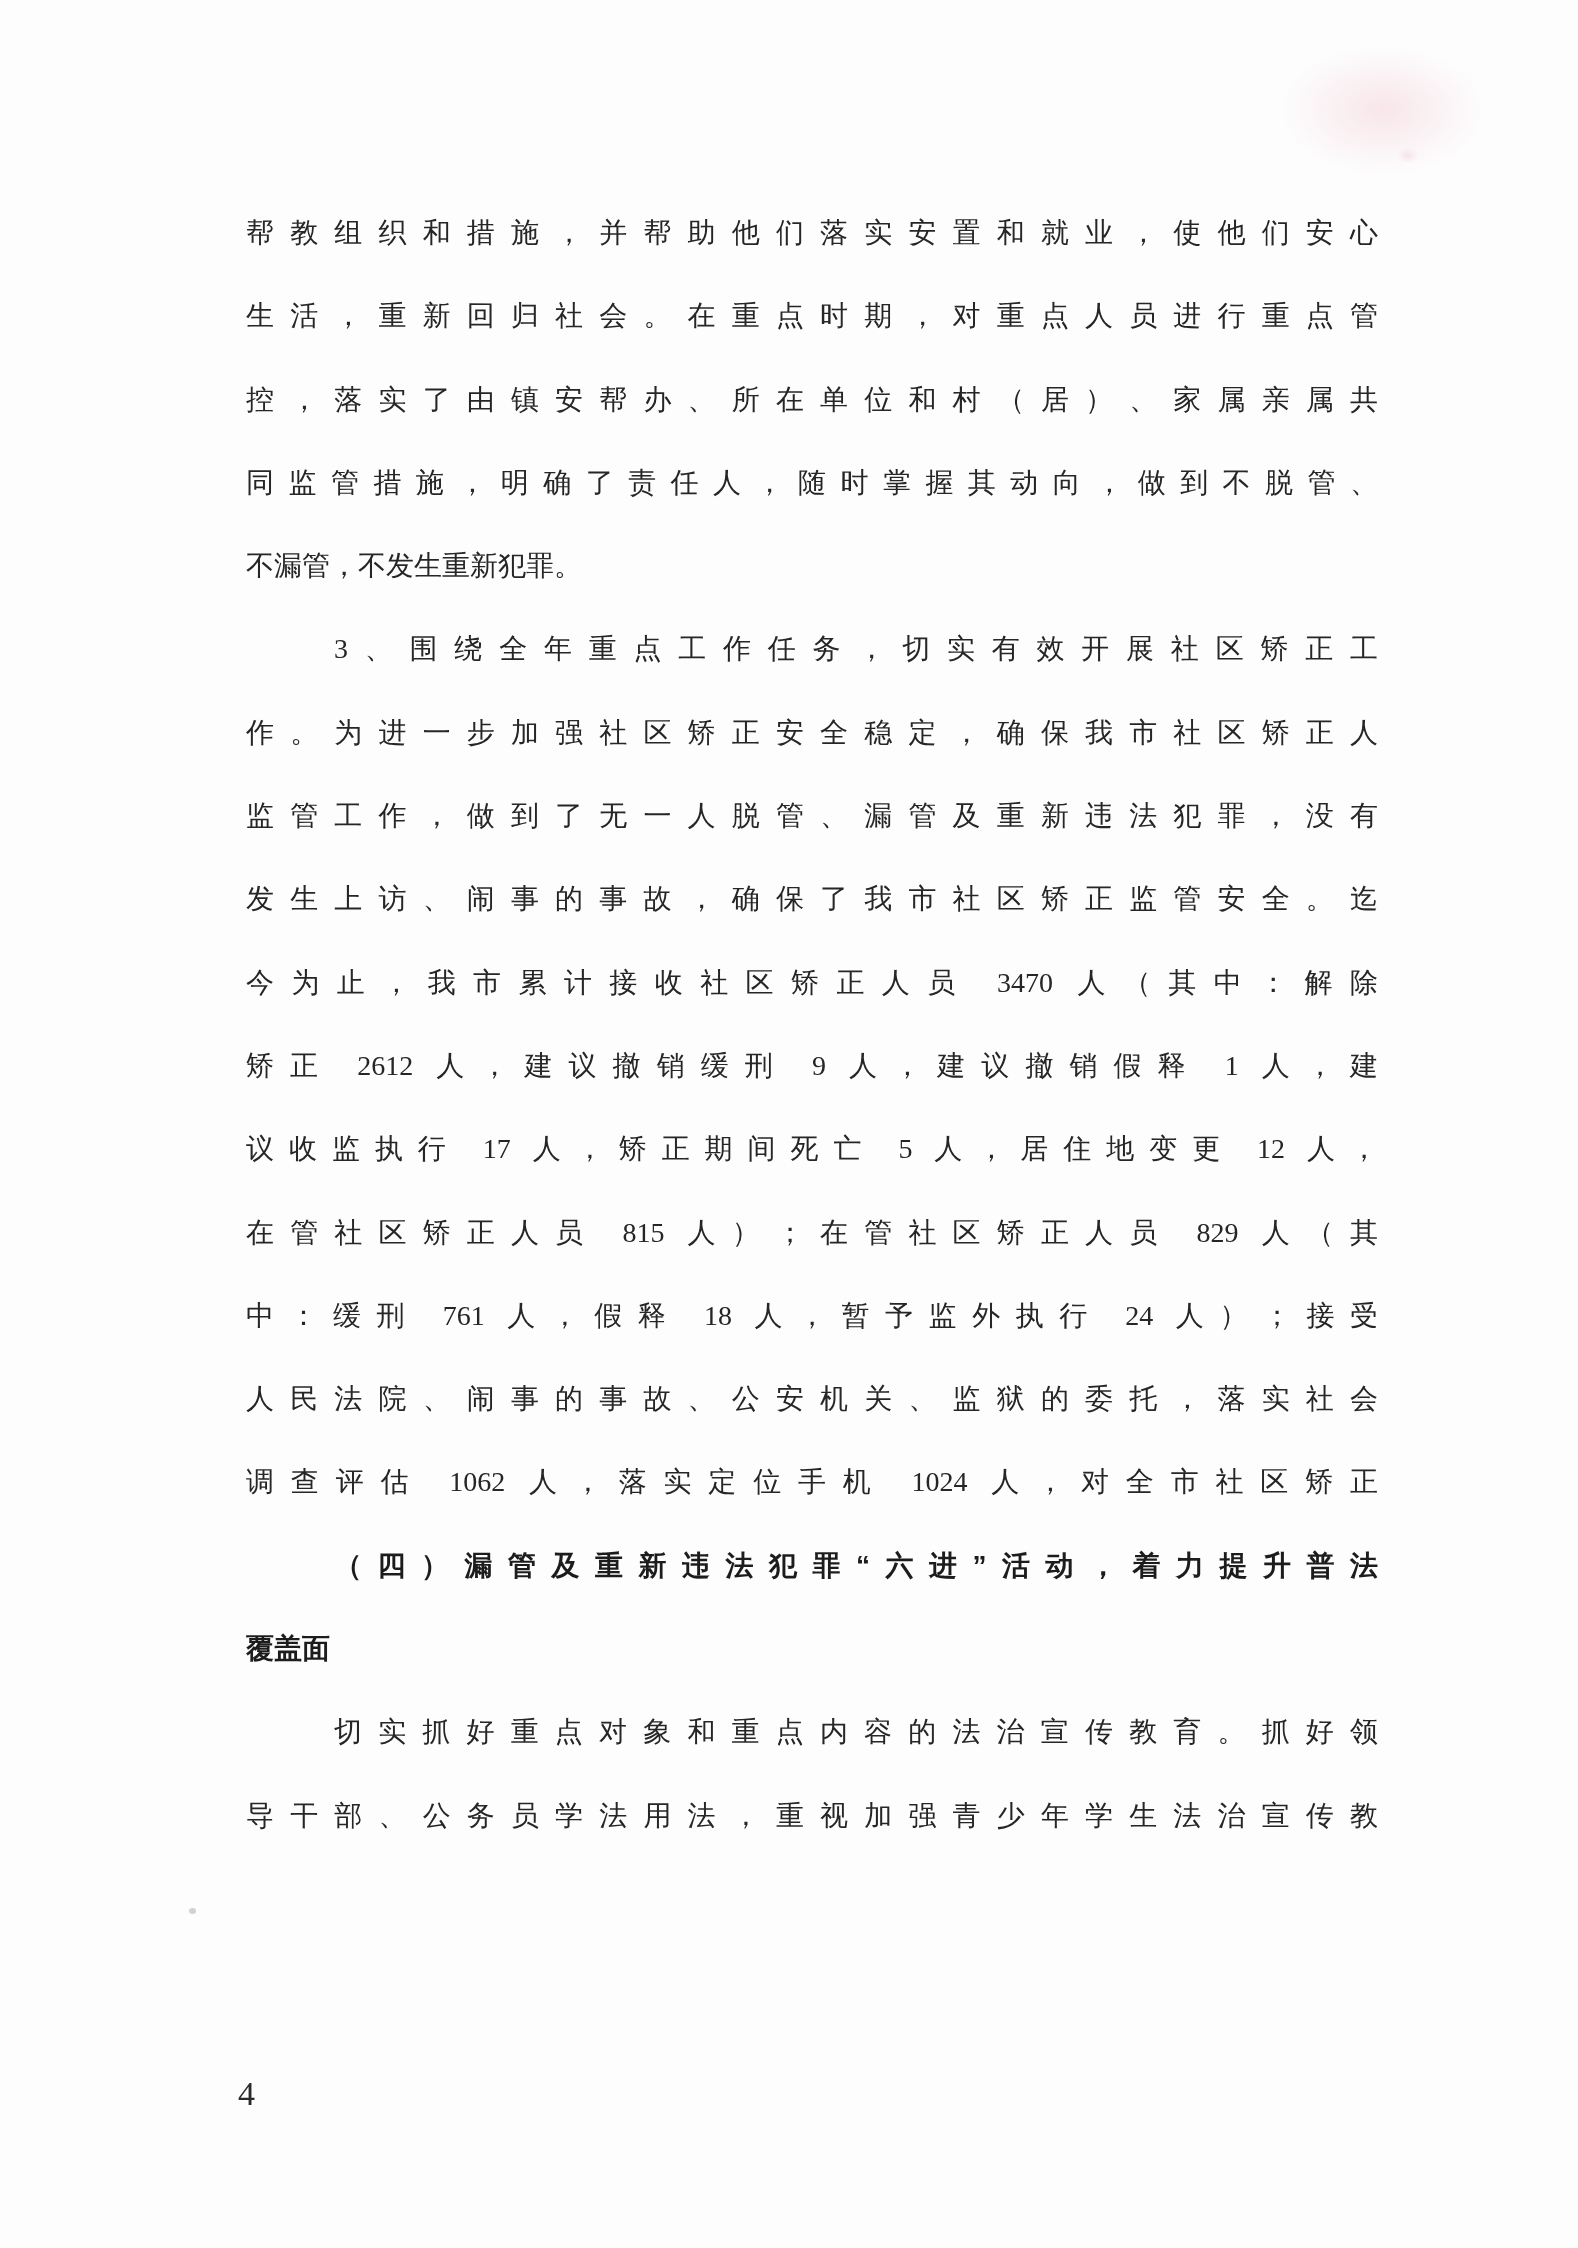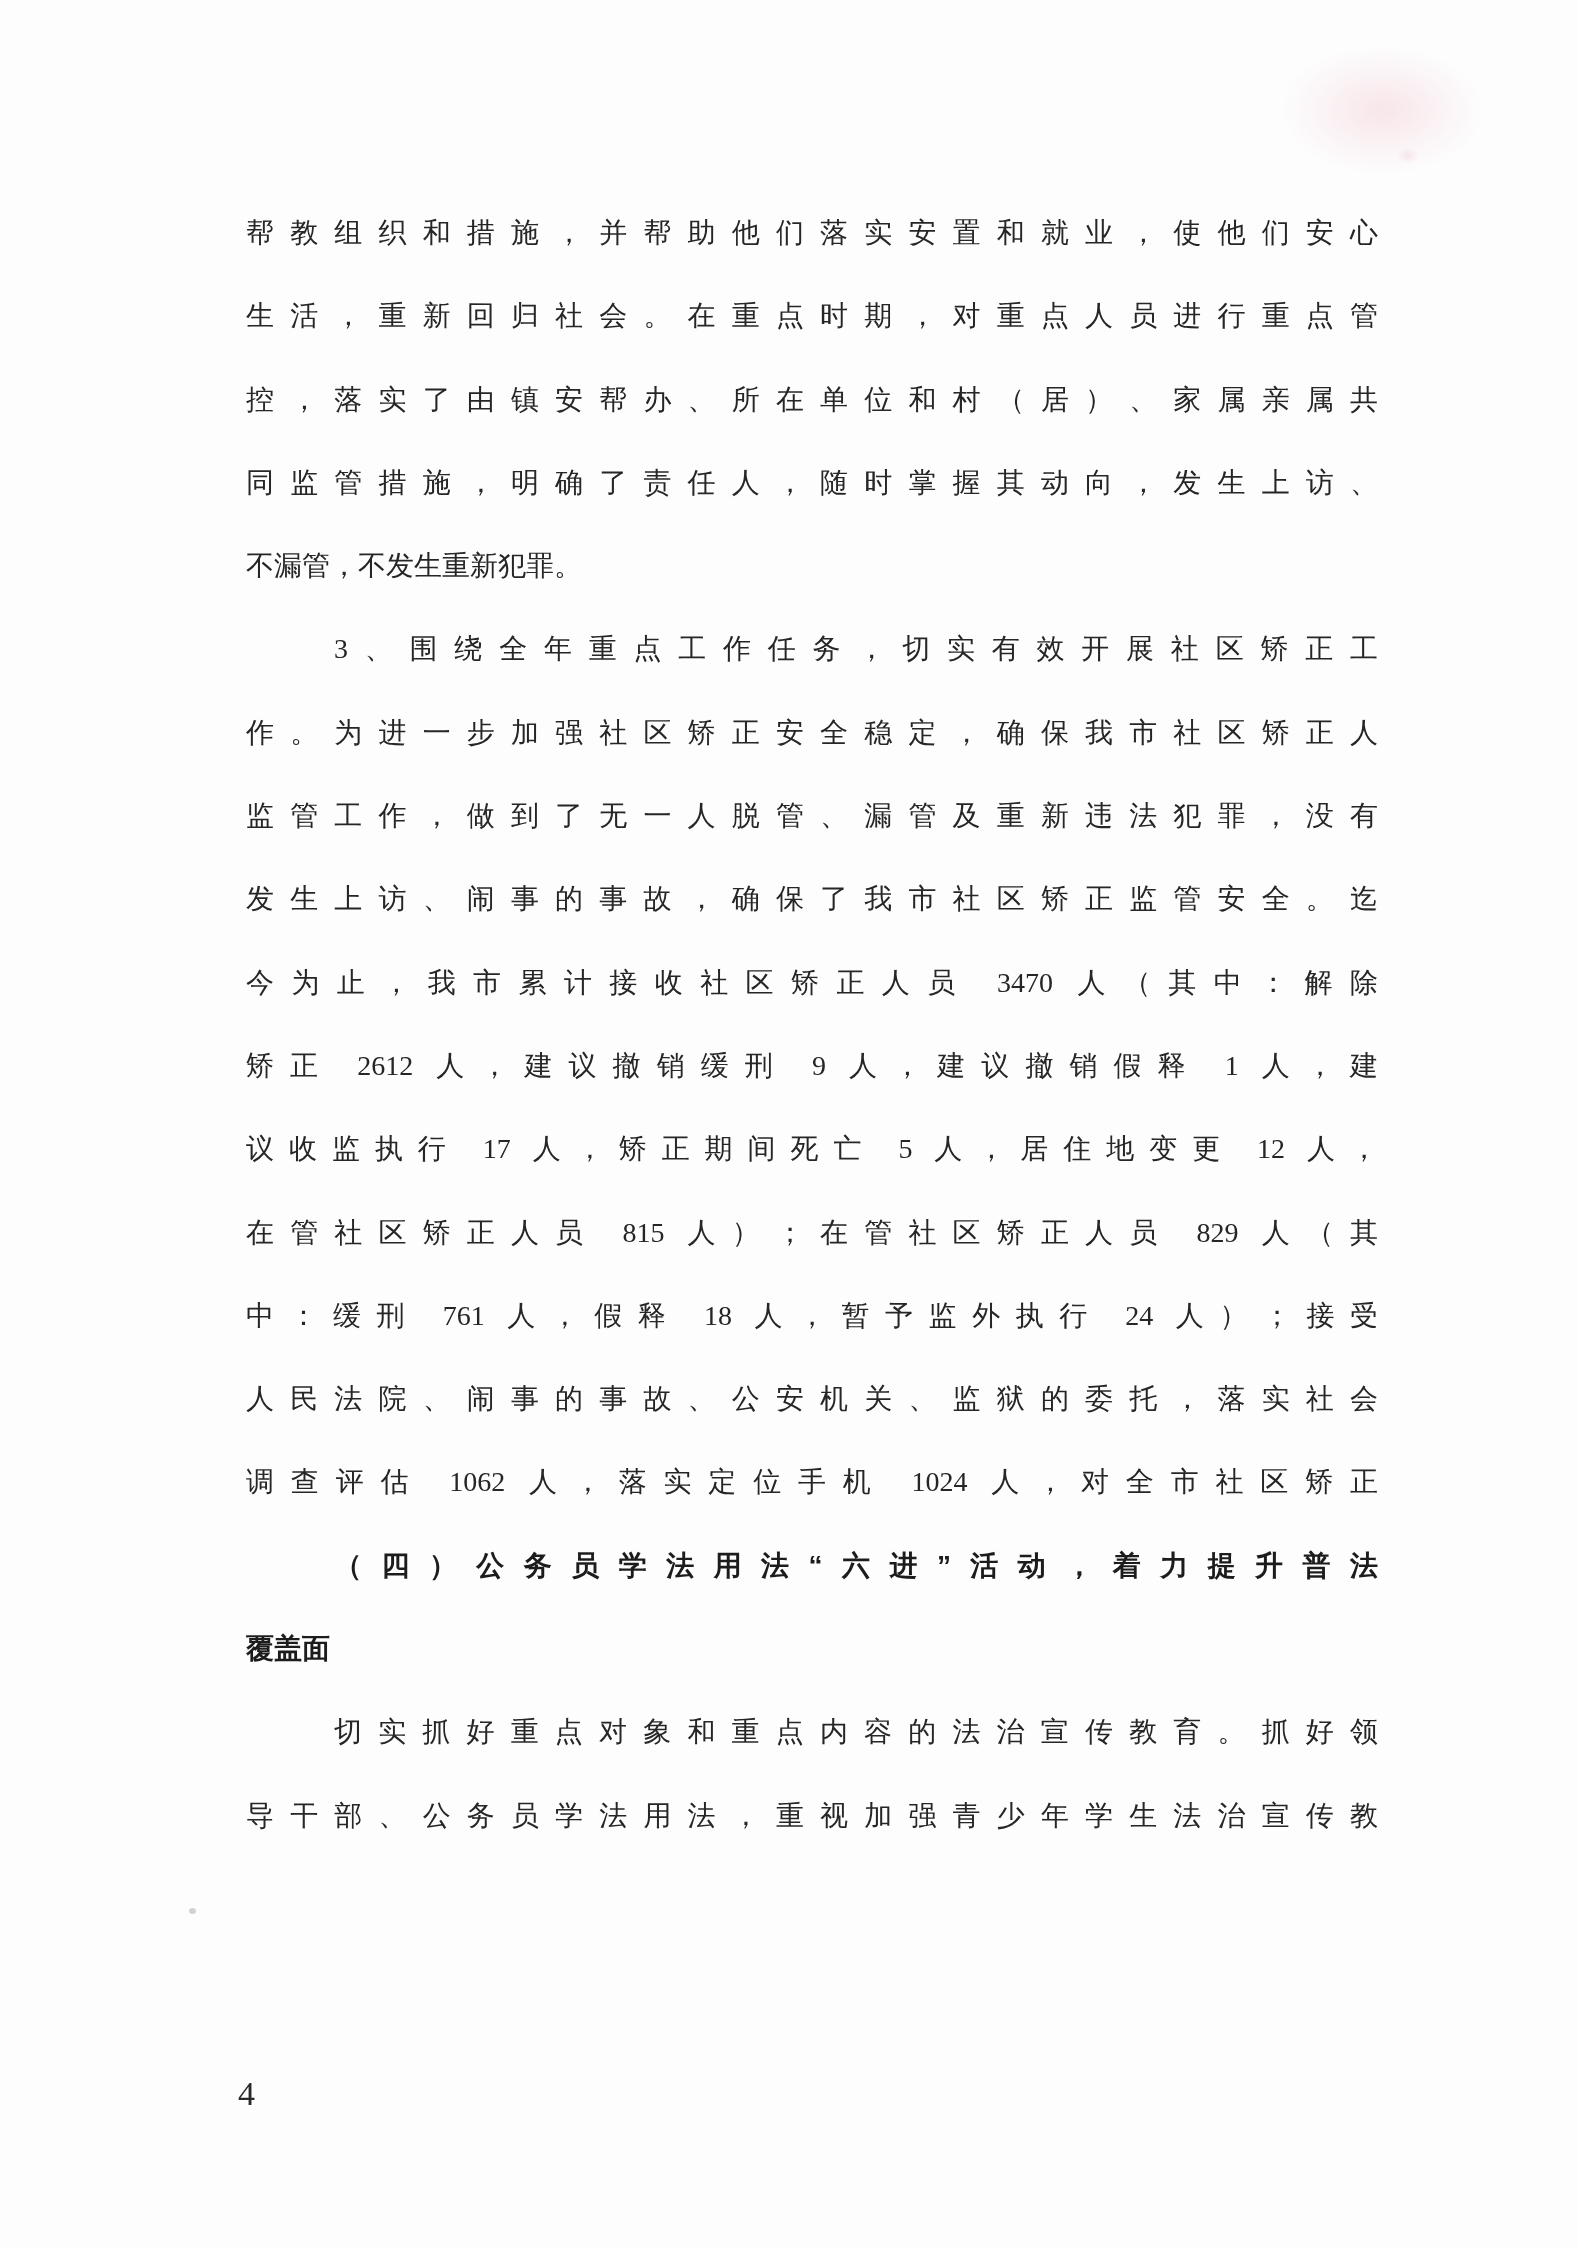--- a/index.html
+++ b/index.html
@@ -65,34 +65,34 @@
 <div class="page" style="background: rgb(253, 253, 253); color: rgb(38, 38, 38);">
 
   <div class="smudge"></div>
   <div class="smudge-dot"></div>
   <div class="speck"></div>
 
   <main class="textblock">
     <div class="line j">帮教组织和措施，并帮助他们落实安置和就业，使他们安心</div>
     <div class="line j">生活，重新回归社会。在重点时期，对重点人员进行重点管</div>
     <div class="line j">控，落实了由镇安帮办、所在单位和村（居）、家属亲属共</div>
-    <div class="line j">同监管措施，明确了责任人，随时掌握其动向，发生上访、</div>
+    <div class="line j">同监管措施，明确了责任人，随时掌握其动向，做到不脱管、</div>
     <div class="line">不漏管，不发生重新犯罪。</div>
     <div class="line j ind">3、围绕全年重点工作任务，切实有效开展社区矫正工</div>
     <div class="line j">作。为进一步加强社区矫正安全稳定，确保我市社区矫正人</div>
     <div class="line j">监管工作，做到了无一人脱管、漏管及重新违法犯罪，没有</div>
     <div class="line j">发生上访、闹事的事故，确保了我市社区矫正监管安全。迄</div>
     <div class="line j">今为止，我市累计接收社区矫正人员 3470 人（其中：解除</div>
     <div class="line j">矫正 2612 人，建议撤销缓刑 9 人，建议撤销假释 1 人，建</div>
     <div class="line j">议收监执行 17 人，矫正期间死亡 5 人，居住地变更 12 人，</div>
     <div class="line j">在管社区矫正人员 815 人）；在管社区矫正人员 829 人（其</div>
     <div class="line j">中：缓刑 761 人，假释 18 人，暂予监外执行 24 人）；接受</div>
     <div class="line j">人民法院、闹事的事故、公安机关、监狱的委托，落实社会</div>
     <div class="line j">调查评估 1062 人，落实定位手机 1024 人，对全市社区矫正</div>
-    <div class="line j ind bold">（四）公务员学法用法“六进”活动，着力提升普法</div>
+    <div class="line j ind bold">（四）漏管及重新违法犯罪“六进”活动，着力提升普法</div>
     <div class="line bold">覆盖面</div>
     <div class="line j ind">切实抓好重点对象和重点内容的法治宣传教育。抓好领</div>
     <div class="line j">导干部、公务员学法用法，重视加强青少年学生法治宣传教</div>
   </main>
 
   <div class="pageno">4</div>
 
 </div>
 
 </body></html>

